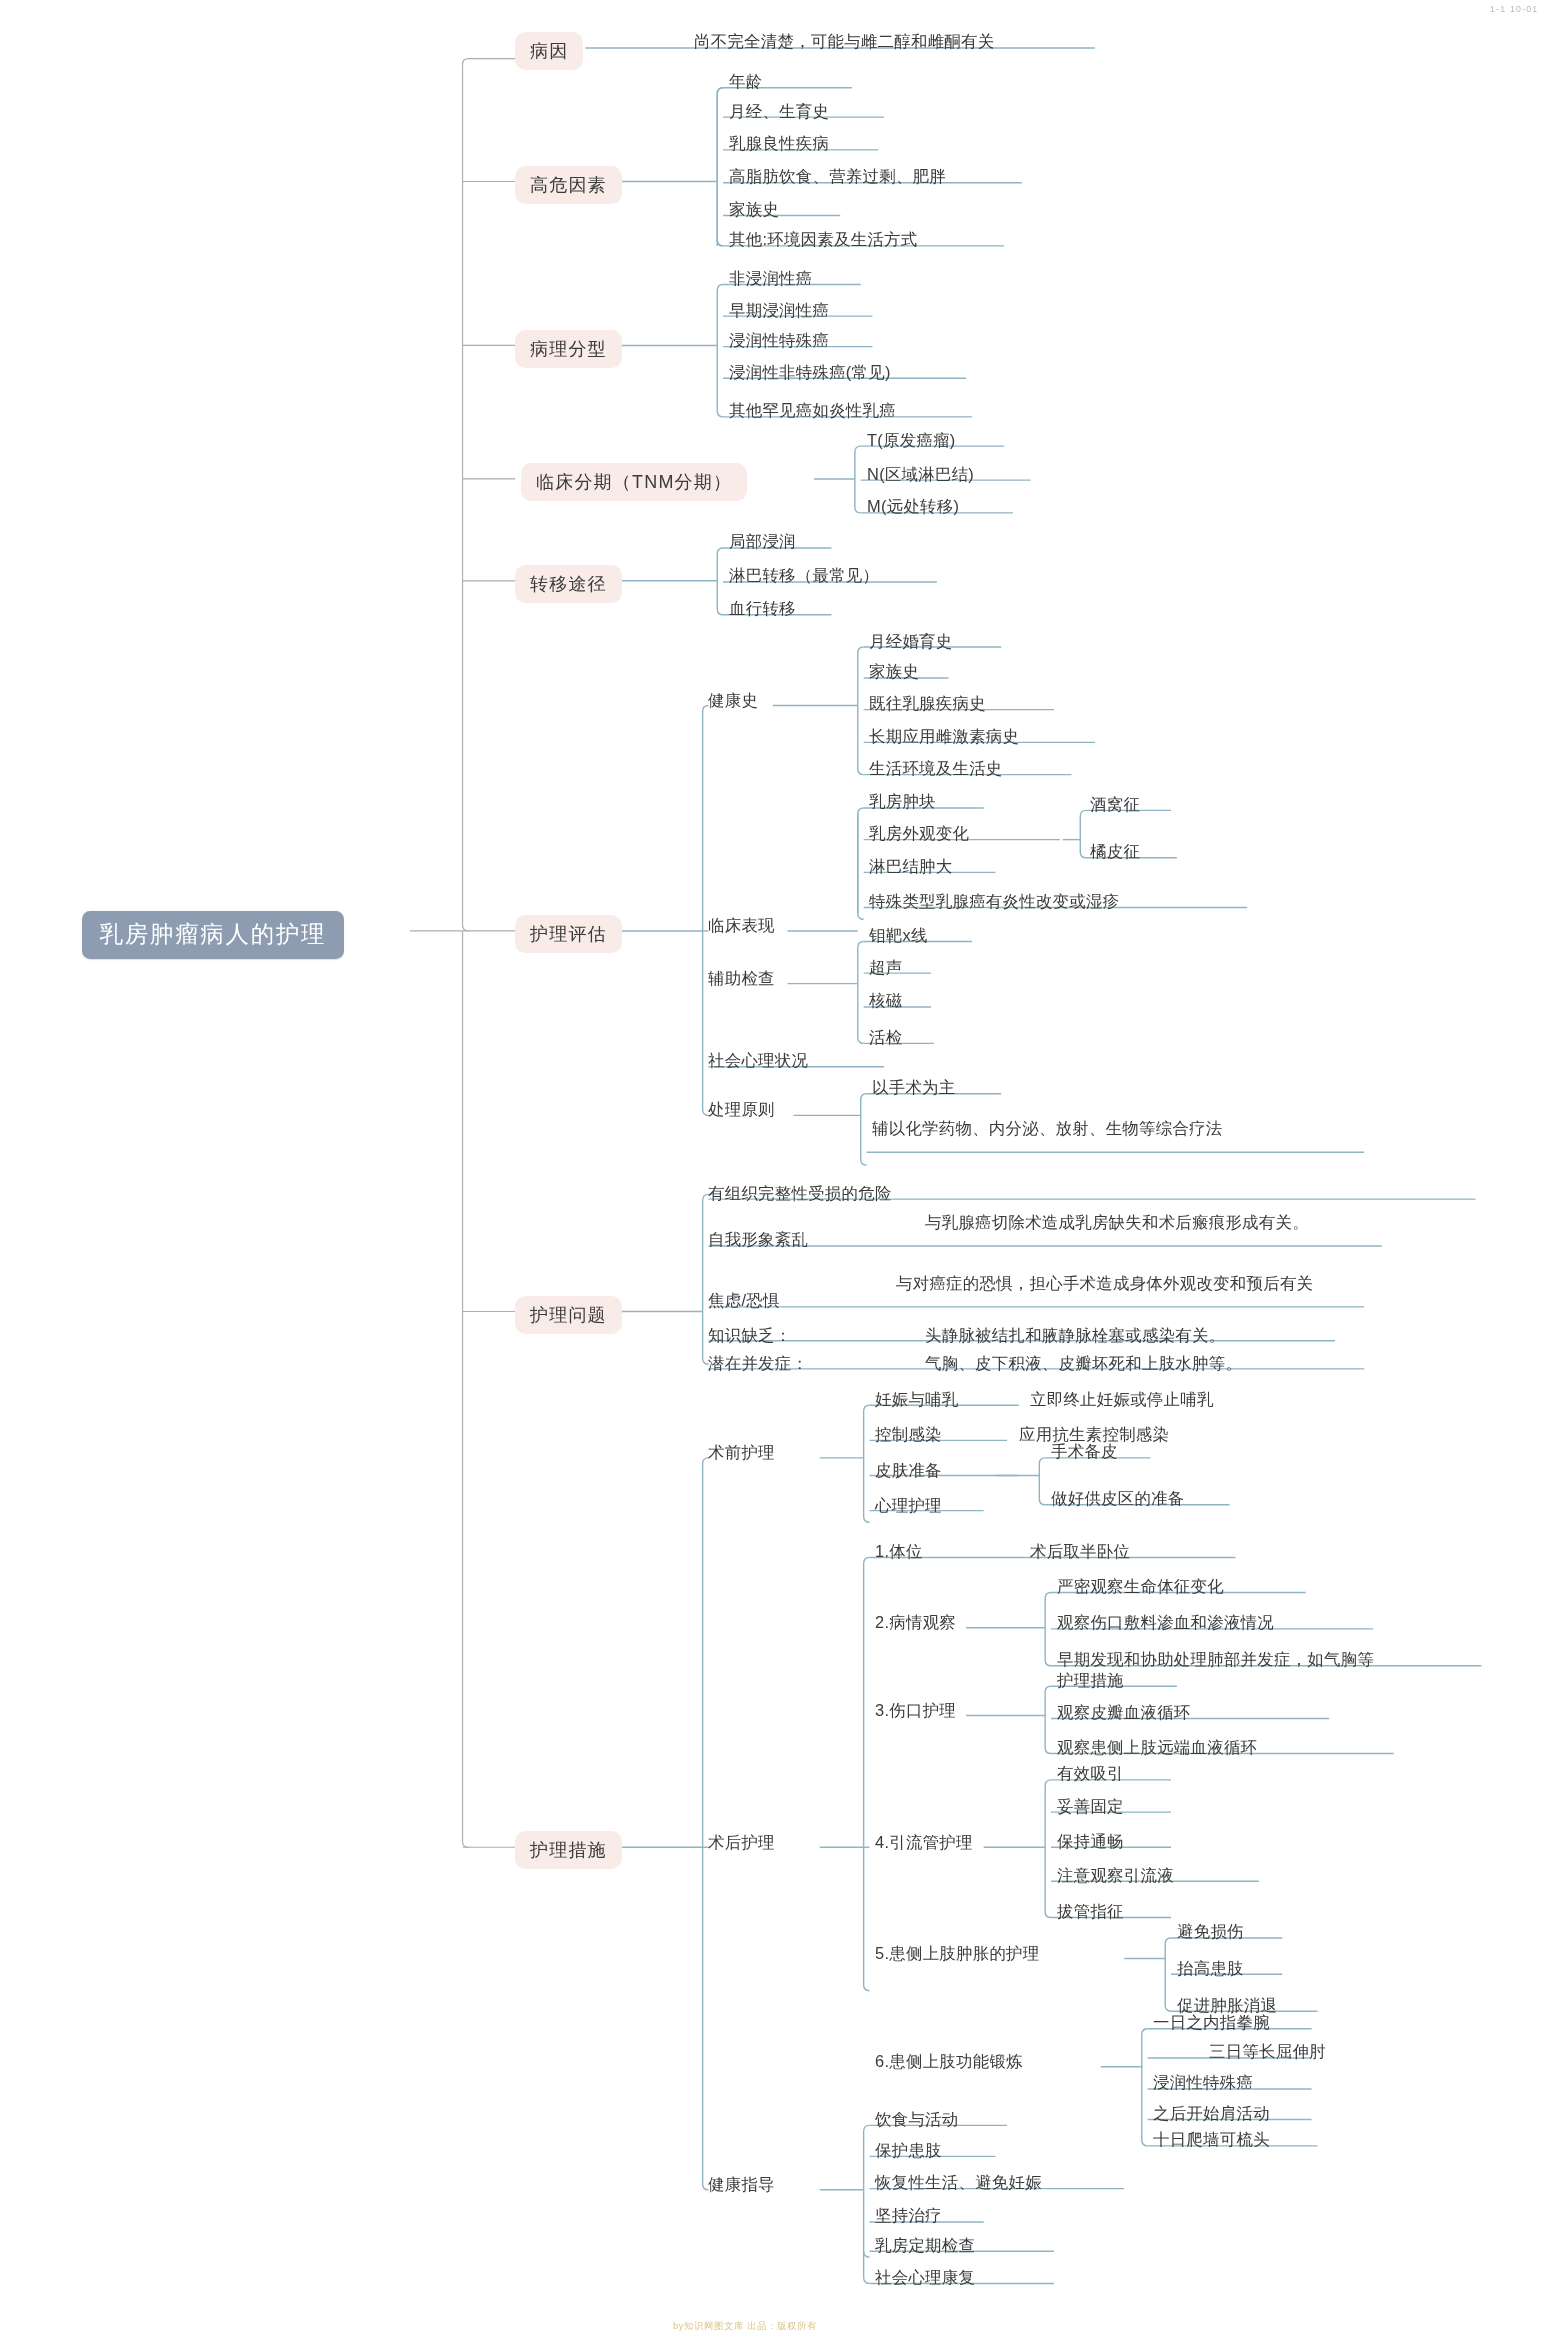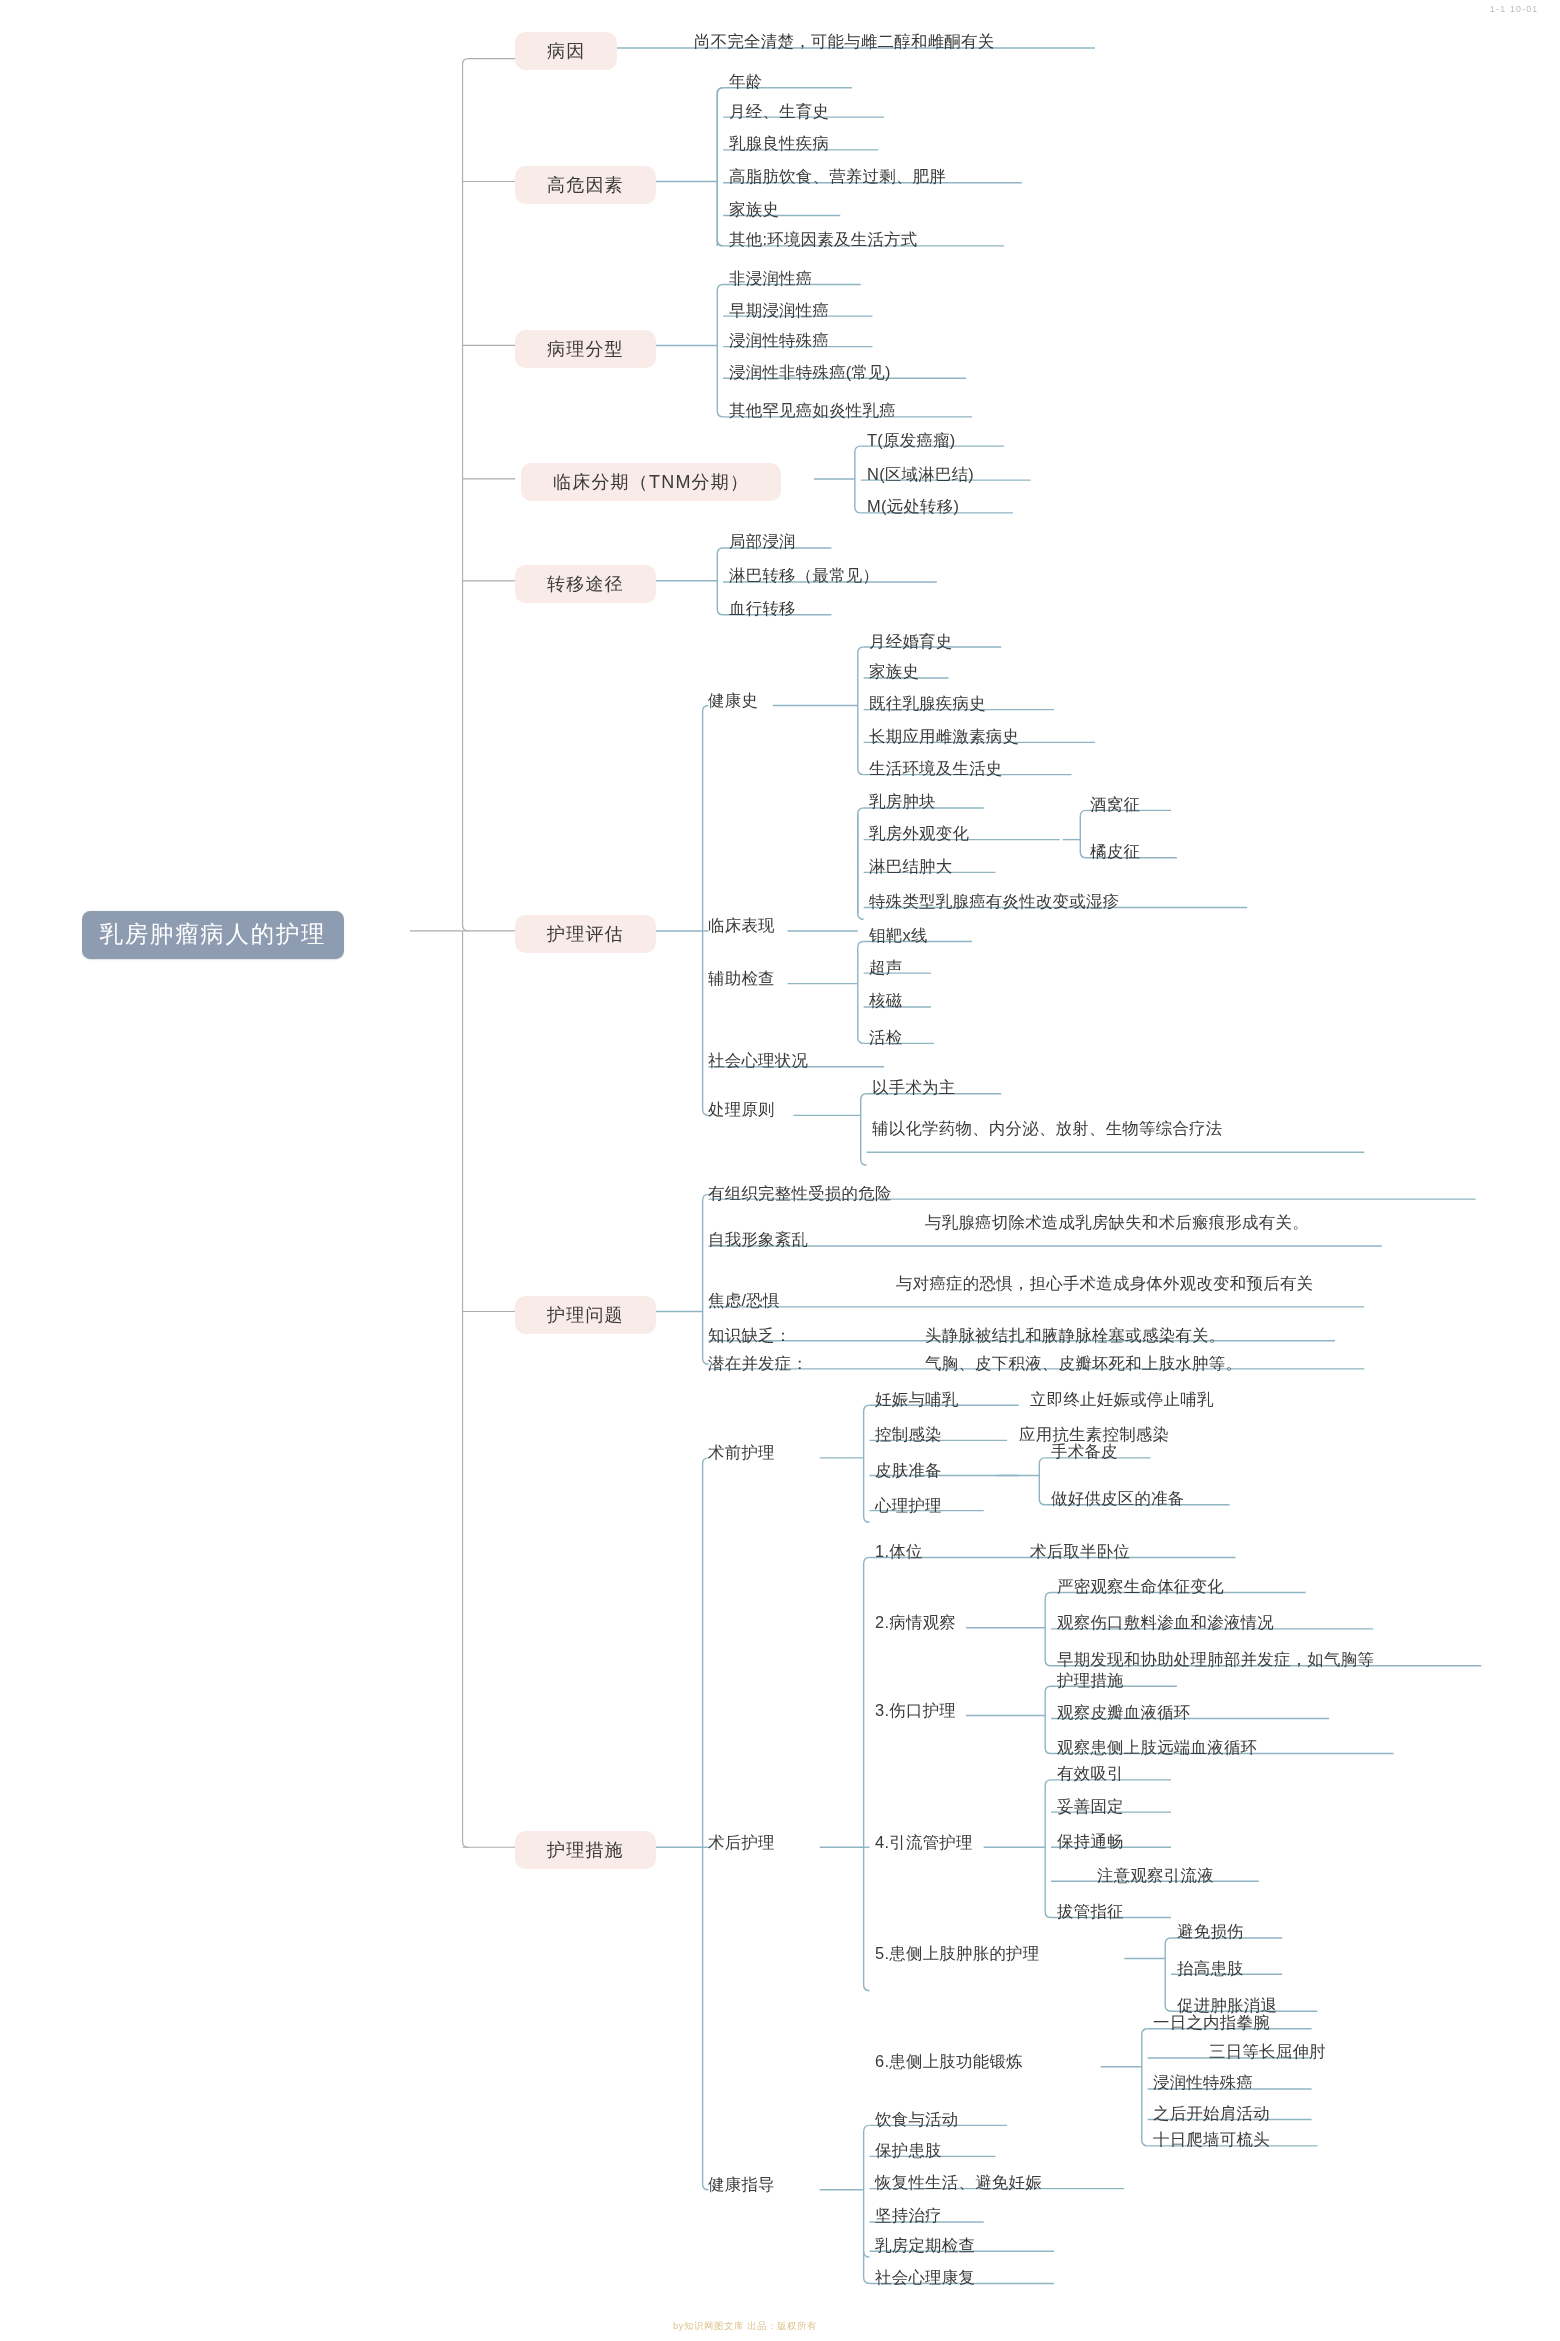--- a/index.html
+++ b/index.html
@@ -38,21 +38,21 @@
     padding: 8.2px 17.6px;
     box-shadow: 0 0.6px 1.2px rgba(0,0,0,.12);
   }
   
   .branch {
     background: #f9ebe7;
     border-radius: 10.5px;
     font-size: 18px;
     letter-spacing: 1.2px;
     color: #3a3a3a;
-    padding: 7px 32px;
+    padding: 7px 15px;
   }
   
   .leaf {
     font-size: 16.4px;
     color: #3a3a3a;
     letter-spacing: 0.3px;
   }
   .leaf.wrap { white-space: normal; }
   .watermark {
     position: absolute;
@@ -341,21 +341,21 @@
 
   <div class="node leaf" style="left:875px; top:1699px;">3.伤口护理</div>
   <div class="node leaf" style="left:1057px; top:1669px;">护理措施</div>
   <div class="node leaf" style="left:1057px; top:1701px;">观察皮瓣血液循环</div>
   <div class="node leaf" style="left:1057px; top:1736px;">观察患侧上肢远端血液循环</div>
 
   <div class="node leaf" style="left:875px; top:1831px;">4.引流管护理</div>
   <div class="node leaf" style="left:1057px; top:1762px;">有效吸引</div>
   <div class="node leaf" style="left:1057px; top:1795px;">妥善固定</div>
   <div class="node leaf" style="left:1057px; top:1830px;">保持通畅</div>
-  <div class="node leaf" style="left:1057px; top:1864px;margin-left:40px;">注意观察引流液</div>
+  <div class="node leaf" style="left:1057px; top:1864px;">注意观察引流液</div>
   <div class="node leaf" style="left:1057px; top:1900px;">拔管指征</div>
 
   <div class="node leaf" style="left:875px; top:1942px;">5.患侧上肢肿胀的护理</div>
   <div class="node leaf" style="left:1177px; top:1920px;">避免损伤</div>
   <div class="node leaf" style="left:1177px; top:1957px;">抬高患肢</div>
   <div class="node leaf" style="left:1177px; top:1994px;">促进肿胀消退</div>
 
   <div class="node leaf" style="left:875px; top:2050px;">6.患侧上肢功能锻炼</div>
   <div class="node leaf" style="left:1153px; top:2011px;">一日之内指拳腕</div>
   <div class="node leaf" style="left:1209px; top:2040px;">三日等长屈伸肘</div>

